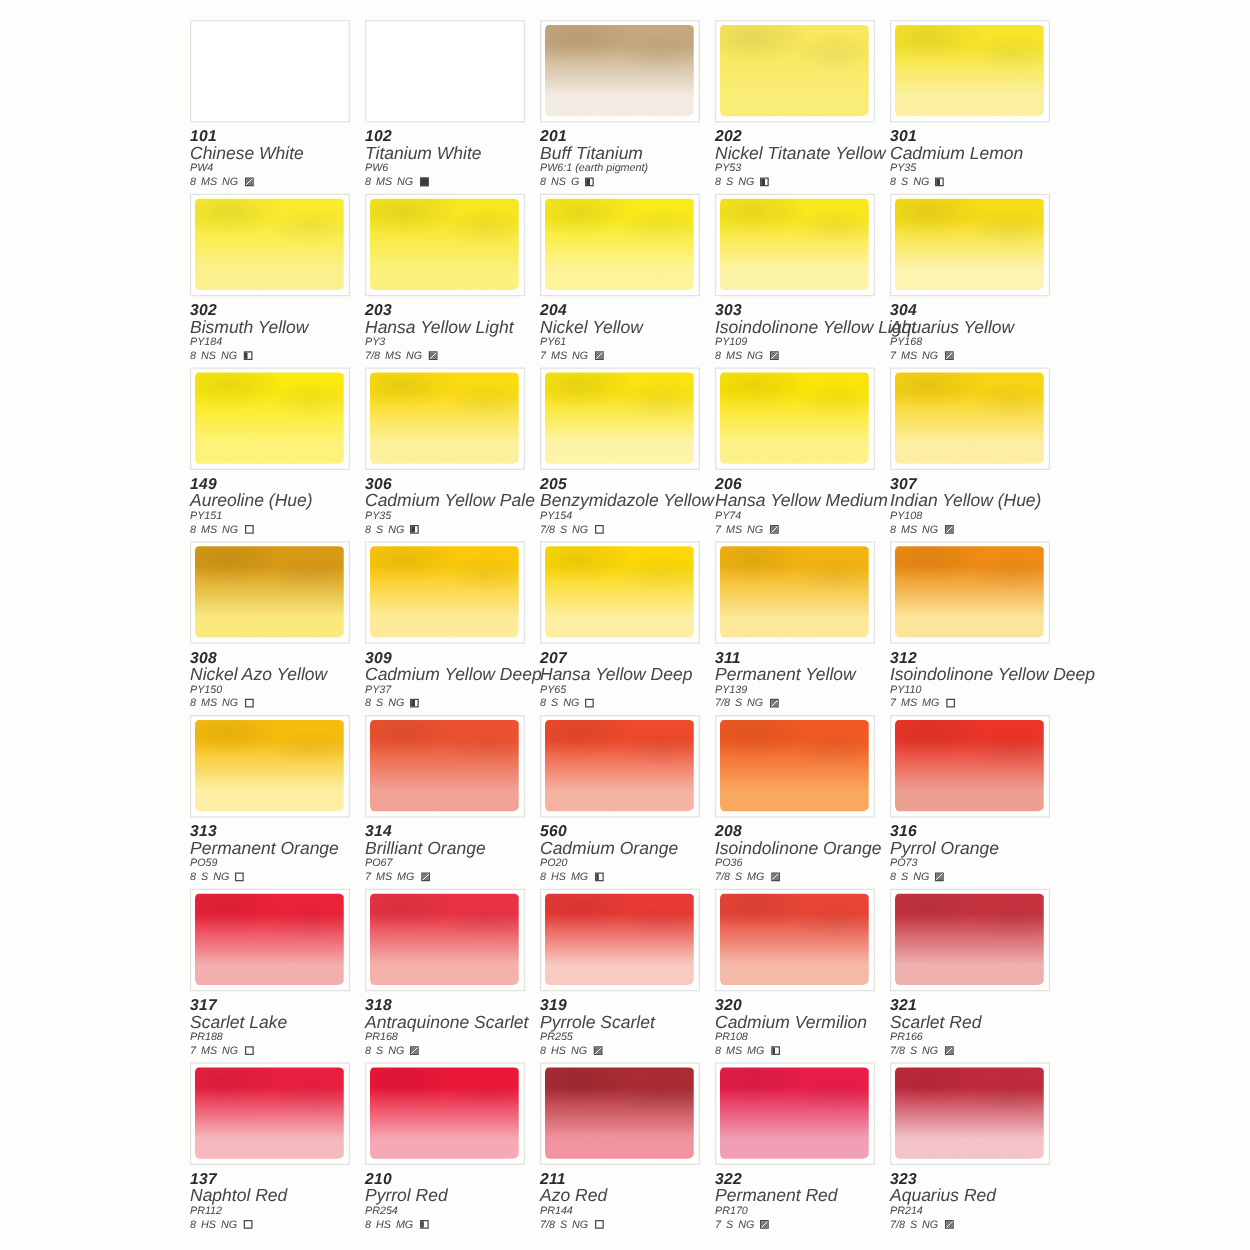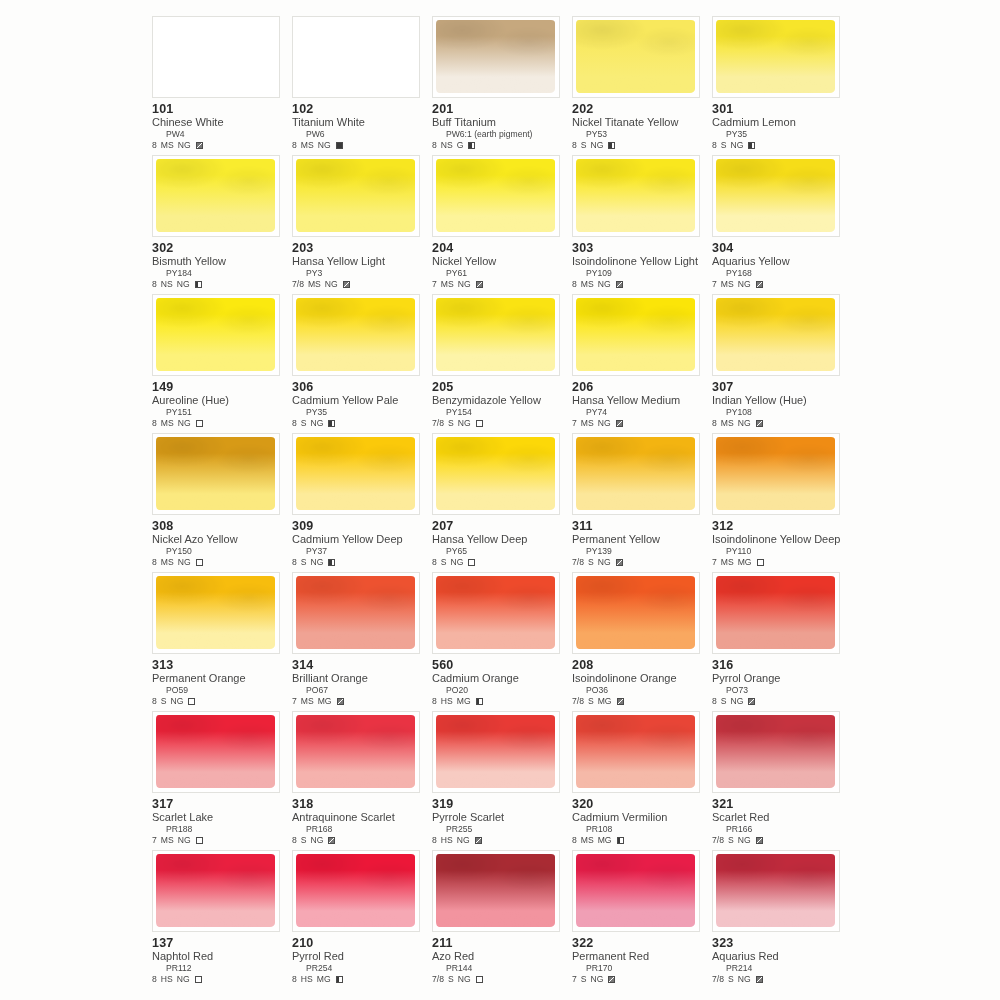--- a/index.html
+++ b/index.html
@@ -49,40 +49,40 @@
     mix-blend-mode: multiply;
     opacity: 0.85;
   }
   .wash.blank::after { display: none; }
 
   .meta {
     position: absolute;
     left: 0; top: 86px;
     width: 136px;
     color: #3b3b3b;
+    font-style: italic;
   }
   .code {
     font-size: 12.5px;
     font-weight: bold;
     color: #2b2b2b;
     letter-spacing: 0.2px;
     line-height: 14px;
   }
   .pname {
-    font-size: 11px;
+    font-size: 14px;
     color: #454545;
     line-height: 11.5px;
     margin-top: 1px;
     white-space: nowrap;
   }
   .pcode {
     font-size: 8.6px;
     color: #454545;
     line-height: 11.5px;
-    margin-left: 14px;
   }
   .props {
     font-size: 8.6px;
     color: #454545;
     line-height: 11.5px;
     display: flex;
     align-items: center;
     gap: 4px;
   }
   .props .pbox {

